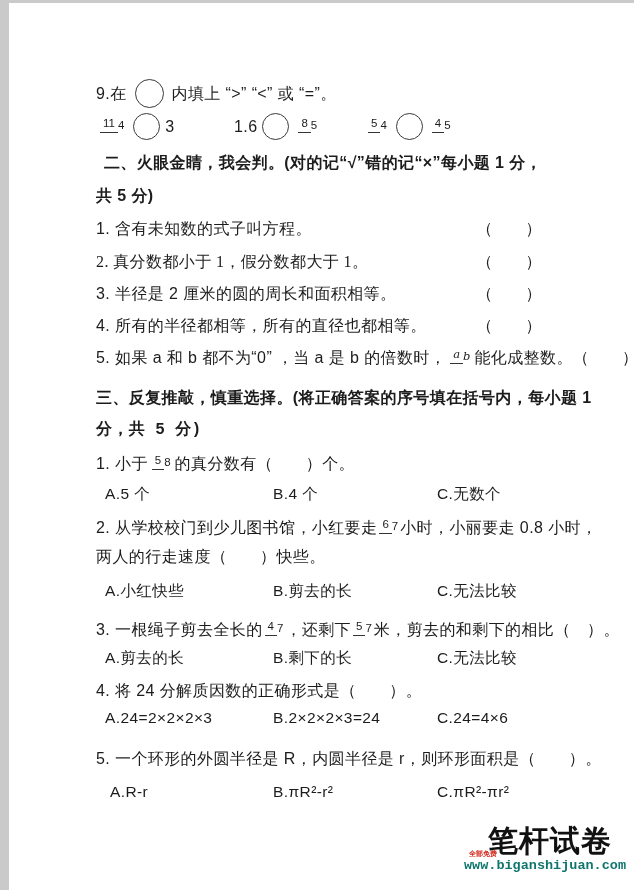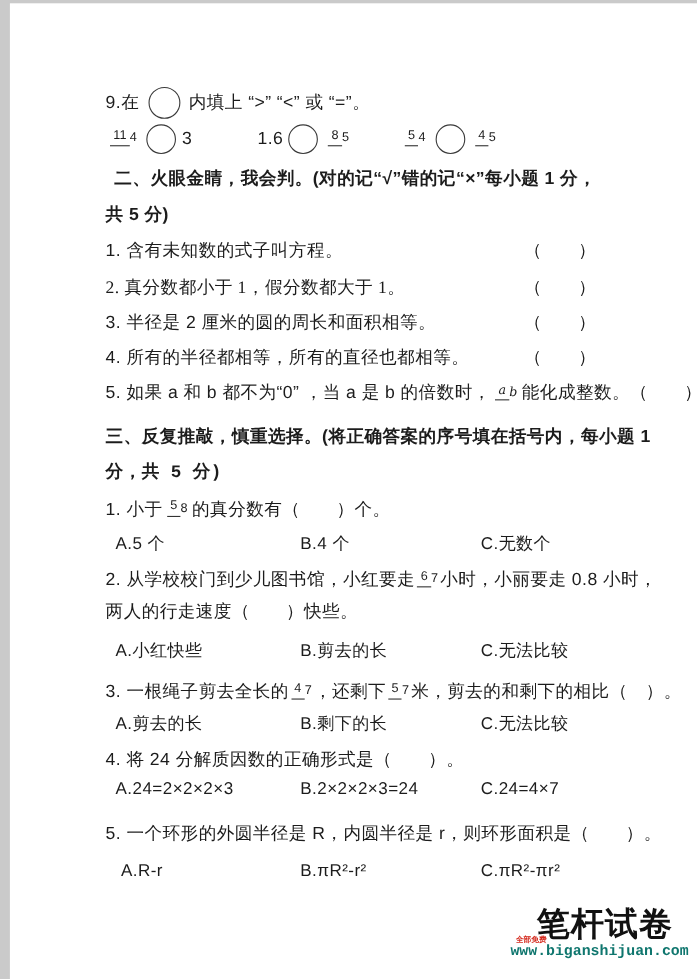--- a/index.html
+++ b/index.html
@@ -155,21 +155,21 @@
 <div class="opts" style="top:648px;">
   <span class="optA">A.剪去的长</span>
   <span class="optB">B.剩下的长</span>
   <span class="optC">C.无法比较</span>
 </div>
 
 <div class="row" style="top:680px;">4. 将 24 分解质因数的正确形式是（　　）。</div>
 <div class="opts" style="top:709px;">
   <span class="optA">A.24=2×2×2×3</span>
   <span class="optB">B.2×2×2×3=24</span>
-  <span class="optC">C.24=4×7</span>
+  <span class="optC">C.24=4×6</span>
 </div>
 
 <div class="row" style="top:748px;">5. 一个环形的外圆半径是 R，内圆半径是 r，则环形面积是（　　）。</div>
 <div class="opts" style="top:783px;">
   <span class="optA" style="left:14px;">A.R-r</span>
   <span class="optB">B.πR²-r²</span>
   <span class="optC">C.πR²-πr²</span>
 </div>
 
 <div class="wm-brand">笔杆试卷</div>

